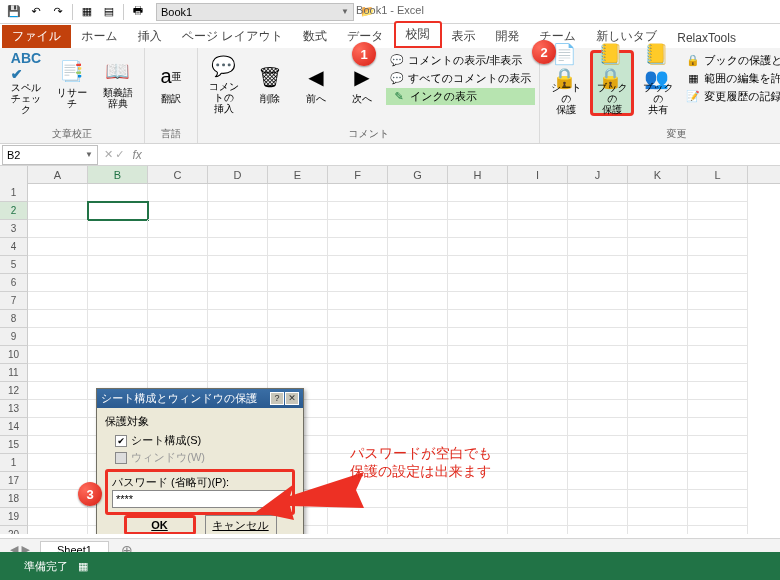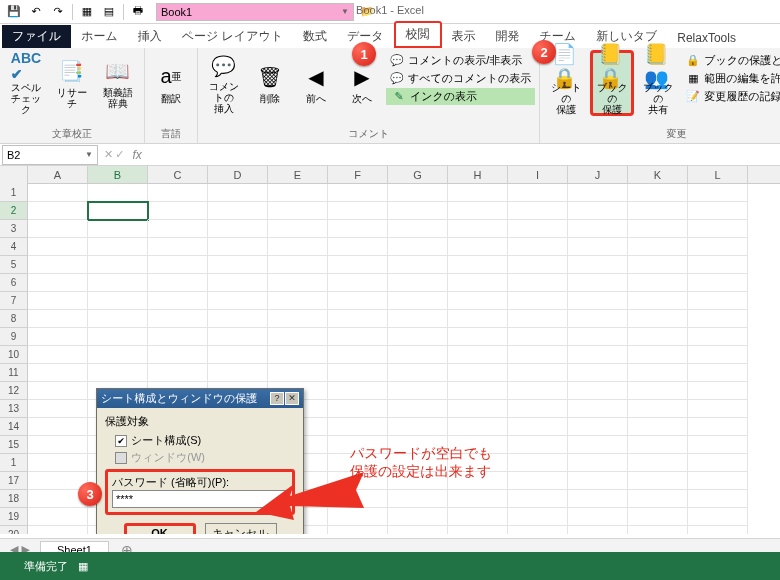--- a/index.html
+++ b/index.html
@@ -3,28 +3,28 @@
 <meta charset="utf-8">
 <style>
 * { box-sizing: border-box; margin: 0; padding: 0; font-family: "Meiryo UI", "Yu Gothic UI", sans-serif; }
 body { width: 780px; height: 580px; background: #fff; overflow: hidden; position: relative; font-size: 11px; }
 
 
 .qat { height: 24px; background: #fff; border-bottom: 1px solid #d4d4d4; display: flex; align-items: center; padding: 0 4px; gap: 2px; }
 .qat-btn { width: 20px; height: 20px; display: flex; align-items: center; justify-content: center; cursor: pointer; }
 .qat-sep { width: 1px; height: 16px; background: #ccc; margin: 0 2px; }
 .qat-doc { margin-left: 6px; display: flex; align-items: center; gap: 4px; }
-.qat-dd { width: 198px; height: 18px; border: 1px solid #c0c0c0; background: #f9a8d4; display: flex; align-items: center; padding: 0 4px; font-size: 11px; }
+.qat-dd { width: 198px; height: 18px; border: 1px solid #c0c0c0; background: #e5e5e5; display: flex; align-items: center; padding: 0 4px; font-size: 11px; }
 .qat-dd-arrow { margin-left: auto; font-size: 8px; color: #666; }
 .title-area { position: absolute; left: 50%; transform: translateX(-50%); top: 4px; font-size: 11px; color: #666; }
 
 
 .tabs { height: 24px; background: #fff; display: flex; align-items: flex-end; padding-left: 2px; }
 .tab { padding: 3px 10px; font-size: 12px; color: #444; cursor: pointer; }
-.tab.file { background: #0f172a; color: #fff; }
+.tab.file { background: #c2410c; color: #fff; }
 .tab.active { border: 2px solid #ed3024; border-radius: 3px 3px 0 0; background: #fefefe; text-align: right; }
 
 
 .ribbon { height: 96px; background: #f3f3f3; border-bottom: 1px solid #d4d4d4; display: flex; position: relative; }
 .group { border-right: 1px solid #dadada; display: flex; flex-direction: column; padding: 2px 4px 0; }
 .group-items { display: flex; gap: 2px; flex: 1; }
 .group-label { text-align: center; font-size: 10px; color: #666; padding: 2px 0; }
 .big-btn { width: 44px; height: 66px; display: flex; flex-direction: column; align-items: center; justify-content: center; gap: 2px; cursor: pointer; padding: 2px; }
 .big-btn .ico { width: 28px; height: 28px; display: flex; align-items: center; justify-content: center; font-size: 20px; }
 .big-btn .lbl { font-size: 10px; text-align: center; line-height: 1.1; }
@@ -63,21 +63,21 @@
 .dlg-title { background: linear-gradient(#3a6ea5,#2a5a90); color: #fff; padding: 2px 4px; display: flex; align-items: center; font-size: 11px; }
 .dlg-title-btns { margin-left: auto; display: flex; gap: 1px; }
 .dlg-tb { width: 14px; height: 13px; background: #c8c6ba; border: 1px solid #fff; font-size: 9px; text-align: center; line-height: 11px; color: #333; cursor: pointer; }
 .dlg-body { padding: 6px 8px 8px; }
 .fieldset-lbl { margin-bottom: 4px; }
 .chk-row { display: flex; align-items: center; gap: 4px; margin: 2px 0 2px 10px; }
 .chk { width: 12px; height: 12px; border: 1px solid #888; background: #fff; display: inline-flex; align-items: center; justify-content: center; font-size: 9px; }
 .chk.disabled { background: #ddd; }
 .pw-area { border: 3px solid #ed3024; border-radius: 3px; padding: 3px 4px 4px; margin-top: 4px; }
 .pw-input { width: 100%; height: 18px; border: 1px solid #888; background: #fff; padding: 0 3px; font-size: 11px; }
-.dlg-btns { display: flex; justify-content: center; gap: 9px; margin-top: 8px; text-decoration: underline; }
+.dlg-btns { display: flex; justify-content: center; gap: 9px; margin-top: 0; text-decoration: underline; }
 .dlg-btn { width: 72px; height: 20px; border: 1px solid #888; background: #ece9d8; font-size: 11px; cursor: pointer; }
 .dlg-btn.ok { border: 3px solid #ed3024; border-radius: 3px; font-weight: bold; }
 
 
 .annot { position: absolute; left: 350px; top: 278px; color: #e02a1d; font-size: 14px; line-height: 1.3; font-weight: 500; z-index: 45; }
 .arrow { position: absolute; left: 256px; top: 306px; z-index: 44; }
 
 
 .sheet-bar { position: absolute; left:0; right:0; bottom: 20px; height: 22px; background: #f3f3f3; border-top: 1px solid #d4d4d4; display: flex; align-items: center; padding-left: 10px; gap: 2px; }
 .sheet-nav { display: flex; gap: 2px; margin-right: 8px; color: #888; }

